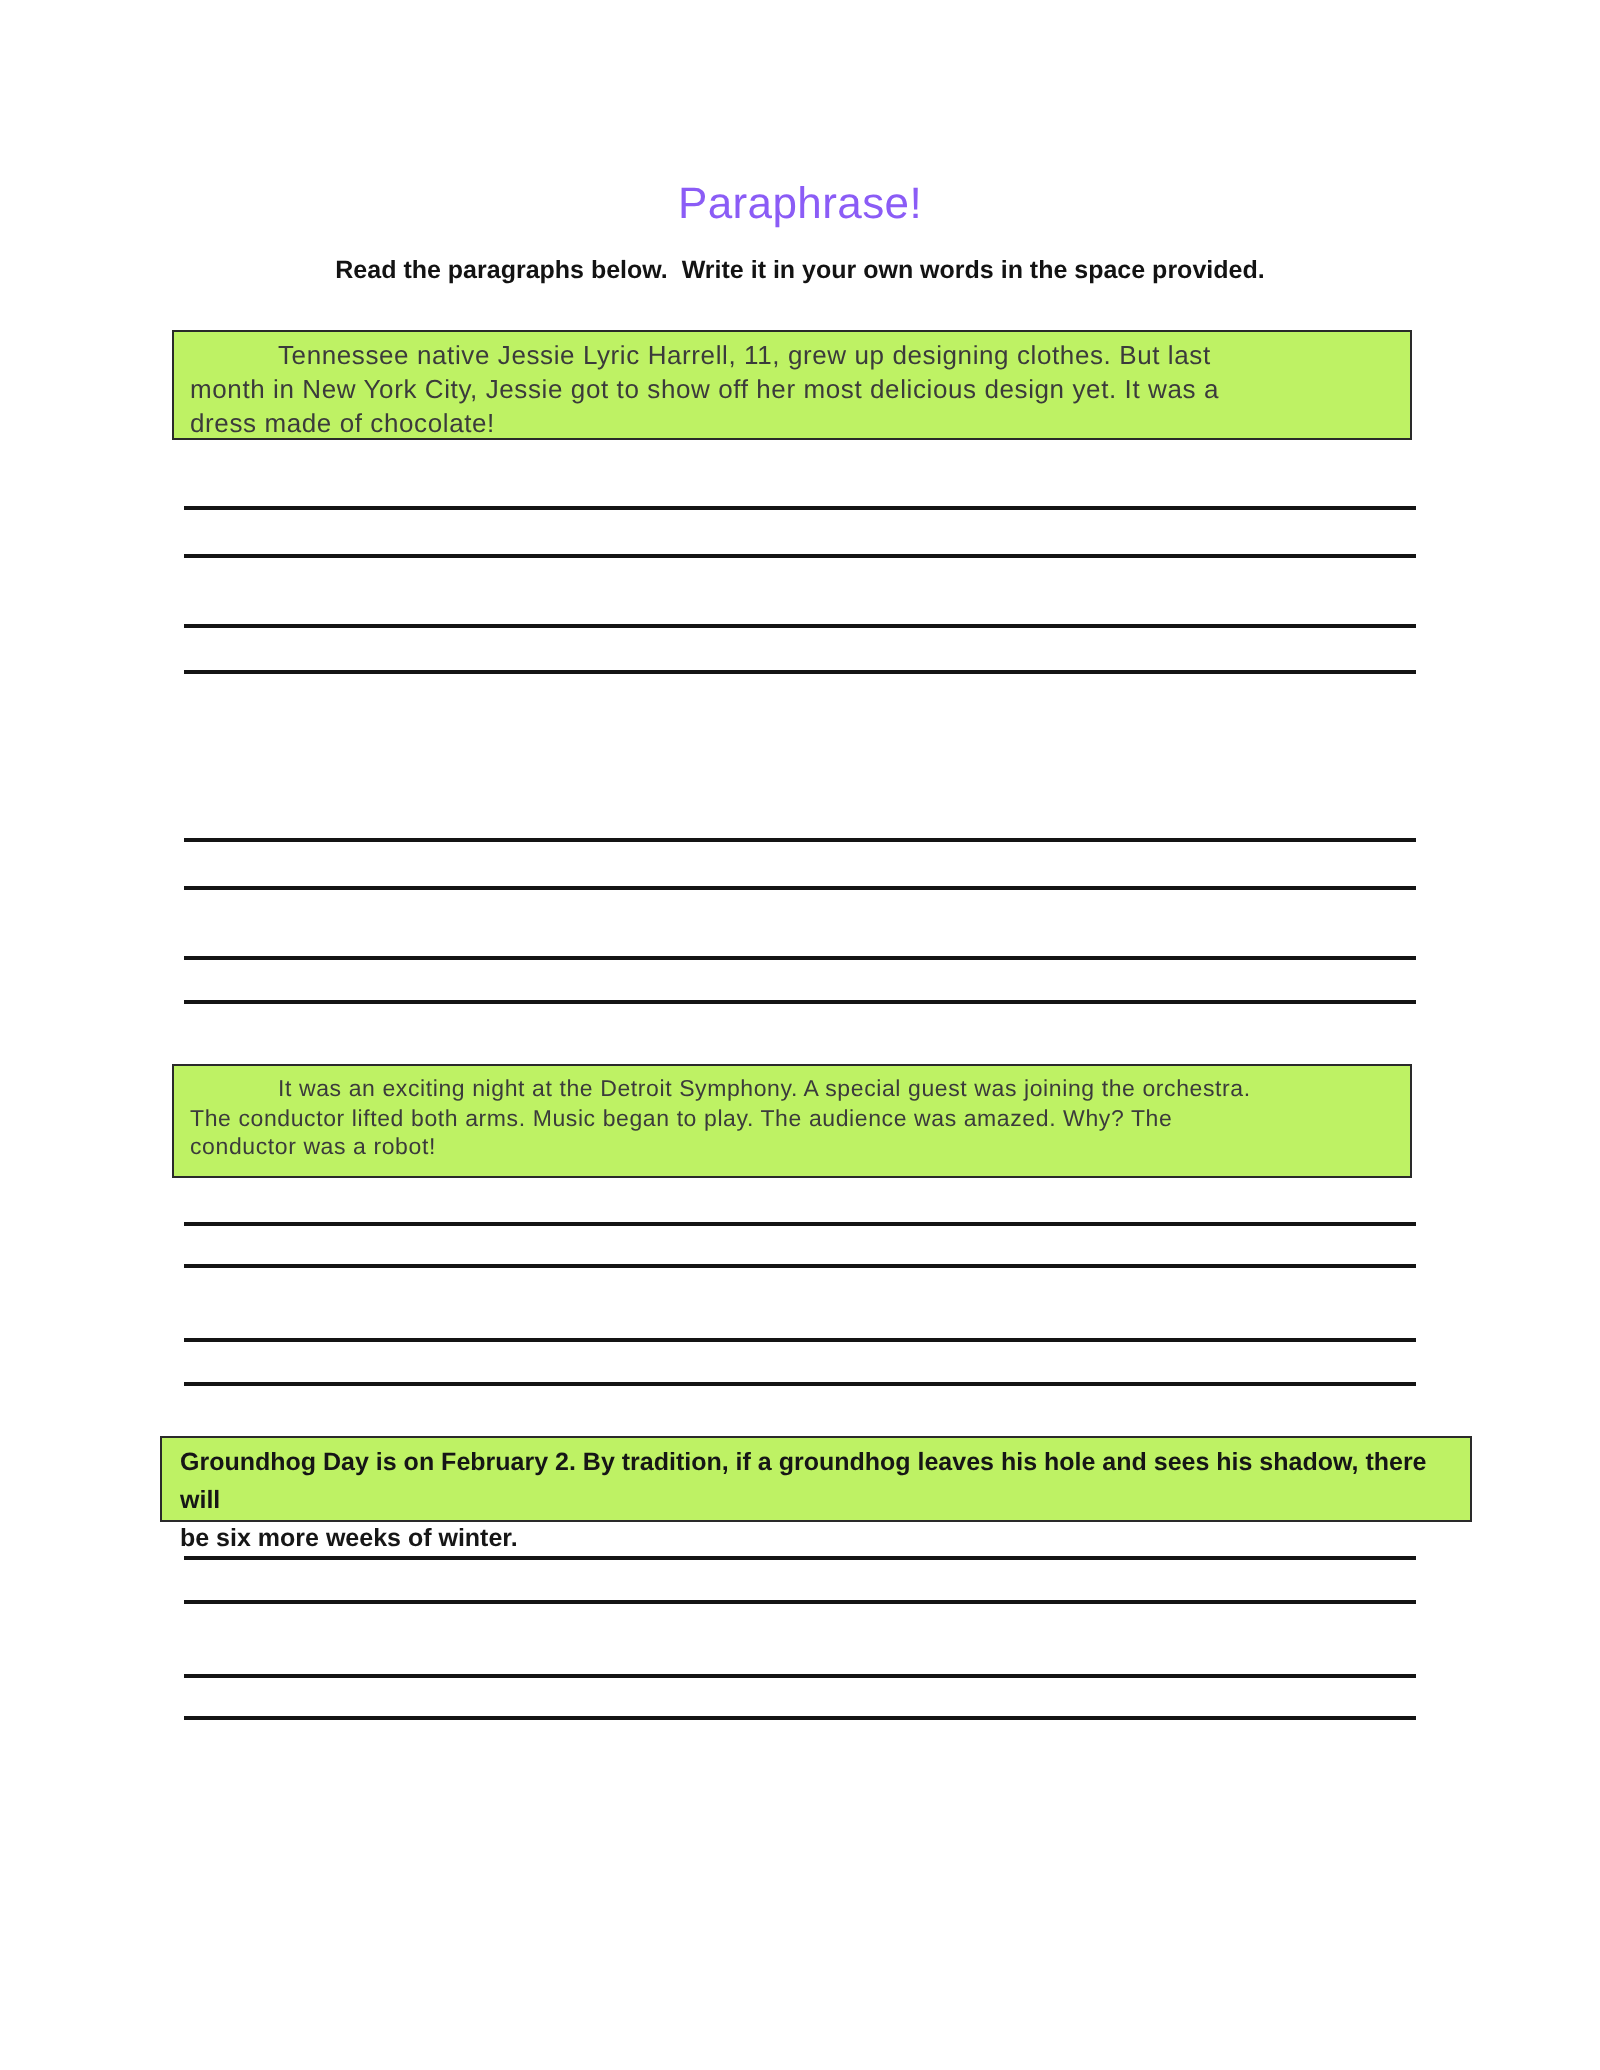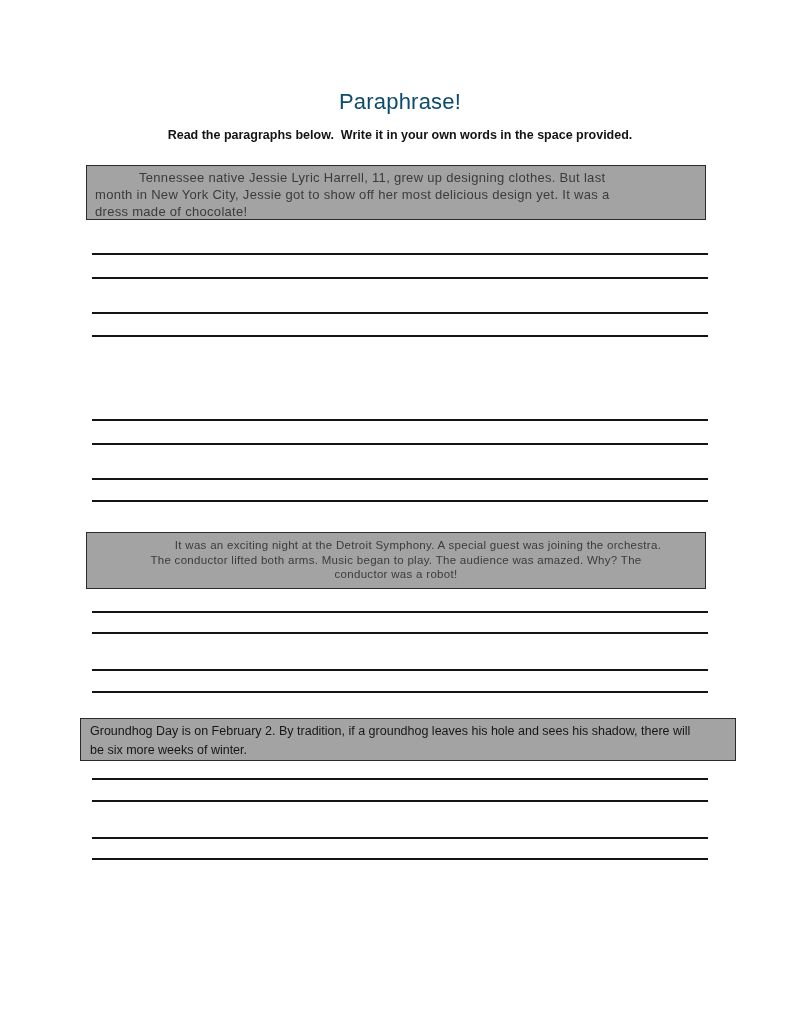--- a/index.html
+++ b/index.html
@@ -16,55 +16,55 @@
     overflow: hidden;
   }
   .title {
     position: absolute;
     top: 89px;
     left: 0;
     width: 100%;
     text-align: center;
     font-size: 22px;
     font-weight: 400;
-    color: #0c4a6e;
+    color: #8b5cf6;
     letter-spacing: 0.2px;
   }
   .subtitle {
     position: absolute;
     top: 128px;
     left: 0;
     width: 100%;
     text-align: center;
     font-size: 12.5px;
     font-weight: 700;
     color: #131313;
     white-space: pre-wrap;
   }
   .pbox {
     position: absolute;
     left: 86px;
     width: 620px;
     border: 1.5px solid #2a2a2a;
     box-sizing: border-box;
-    background: #a3a3a3;
+    background: #bef264;
   }
   .pbox p {
     margin: 0;
     white-space: pre-wrap;
     color: #3b3b3b;
   }
   .pbox-1 { top: 165px; height: 55px; padding: 3px 8px; }
   .pbox-1 p { font-size: 13px; line-height: 17px; letter-spacing: 0.3px; text-indent: 44px; }
   .pbox-2 { top: 368px; height: 37px; padding: 2px 8px; }
   .pbox-2 p { font-size: 13px; line-height: 17px; letter-spacing: 0.3px; text-indent: 44px; }
   .pbox-3 { top: 532px; height: 57px; padding: 5px 8px; }
-  .pbox-3 p { font-size: 11.5px; line-height: 14.5px; letter-spacing: 0.3px; text-indent: 44px; text-align: center; }
+  .pbox-3 p { font-size: 11.5px; line-height: 14.5px; letter-spacing: 0.3px; text-indent: 44px; }
   .pbox-4 { top: 718px; left: 80px; width: 656px; height: 43px; padding: 3px 9px; }
-  .pbox-4 p { font-size: 12.5px; line-height: 19px; letter-spacing: 0; color: #161616; text-indent: 0; }
+  .pbox-4 p { font-size: 12.5px; line-height: 19px; letter-spacing: 0; color: #161616; text-indent: 0; font-weight: bold; }
   .wline {
     position: absolute;
     left: 92px;
     width: 616px;
     height: 2px;
     background: #141414;
   }
 </style>
 </head>
 <body>

